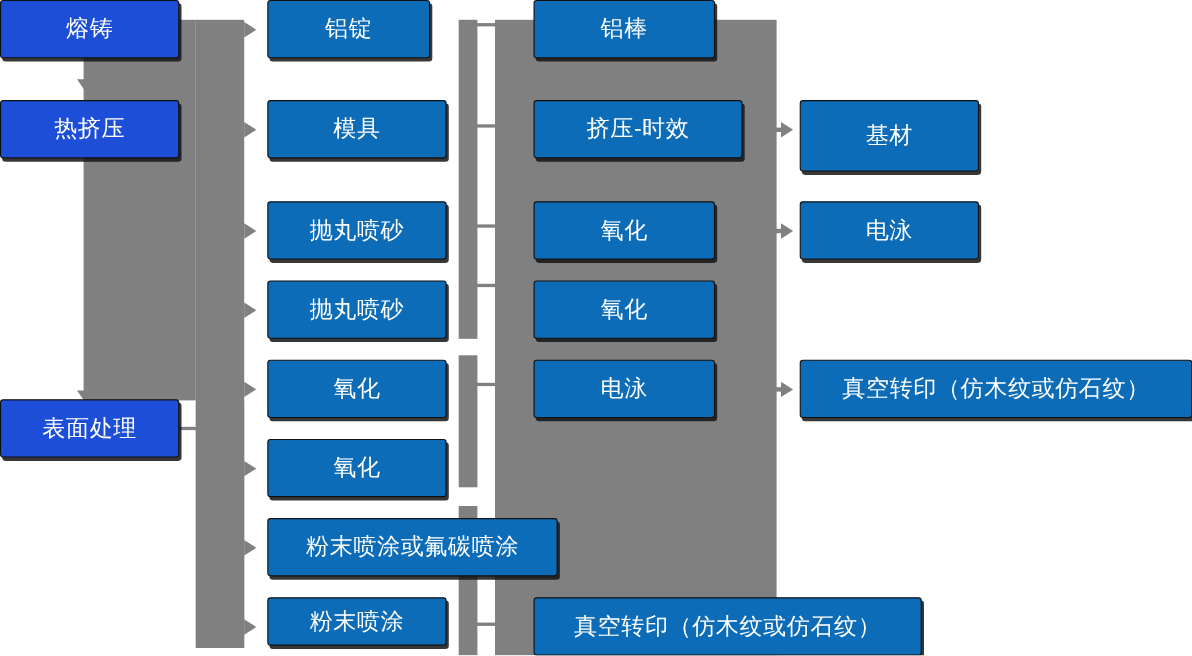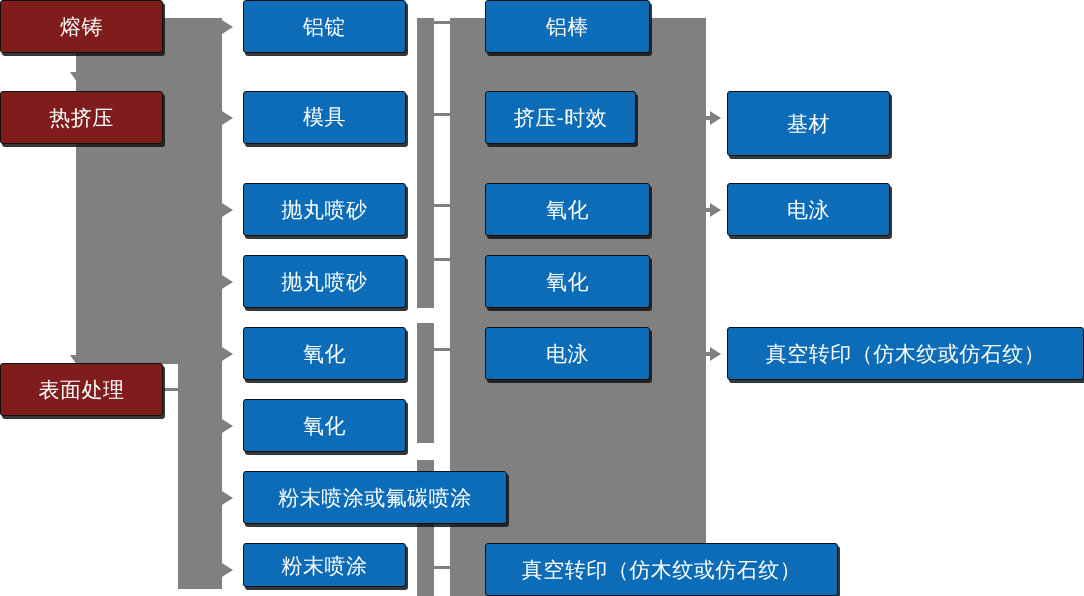--- a/index.html
+++ b/index.html
@@ -28,21 +28,21 @@
     color: #ffffff;
     font-size: 21px;
     line-height: 1;
     letter-spacing: 0.5px;
     border: 1px solid #101010;
     border-radius: 3px;
     box-shadow: 2px 3px 0 rgba(20,20,20,0.85);
     white-space: nowrap;
     z-index: 6;
   }
-  .node.dark  { background: #7f1d1d; }
+  .node.dark  { background: #1d4ed8; }
   .node.light { background: #0C6CB8; }
   .node .label { pointer-events: none; }
 
   
   .gray {
     position: absolute;
     background: #808080;
     z-index: 2;
   }
 
@@ -134,21 +134,21 @@
   </div>
 
   <div class="node dark" style="left:0px; top:91px; width:163px; height:53px;">
     <span class="label">热挤压</span>
   </div>
 
   <div class="node dark" style="left:0px; top:363px; width:163px; height:53px;">
     <span class="label">表面处理</span>
   </div>
 
-  <div class="node light" style="left:243px; top:0px; width:163px; height:53px;">
+  <div class="node light" style="left:243px; top:0px; width:148px; height:53px;">
     <span class="label">铝锭</span>
   </div>
 
   <div class="node light" style="left:243px; top:91px; width:163px; height:53px;font-family:Liberation Serif, serif;">
     <span class="label">模具</span>
   </div>
 
   <div class="node light" style="left:243px; top:183px; width:163px; height:53px;">
     <span class="label">抛丸喷砂</span>
   </div>
@@ -170,21 +170,21 @@
   </div>
 
   <div class="node light" style="left:243px; top:543px; width:163px; height:44px;">
     <span class="label">粉末喷涂</span>
   </div>
 
   <div class="node light" style="left:485px; top:0px; width:165px; height:53px;">
     <span class="label">铝棒</span>
   </div>
 
-  <div class="node light" style="left:485px; top:91px; width:151px; height:53px;justify-content:center;">
+  <div class="node light" style="left:485px; top:91px; width:190px; height:53px;justify-content:center;">
     <span class="label">挤压-时效</span>
   </div>
 
   <div class="node light" style="left:485px; top:183px; width:165px; height:53px;">
     <span class="label">氧化</span>
   </div>
 
   <div class="node light" style="left:485px; top:255px; width:165px; height:53px;">
     <span class="label">氧化</span>
   </div>

